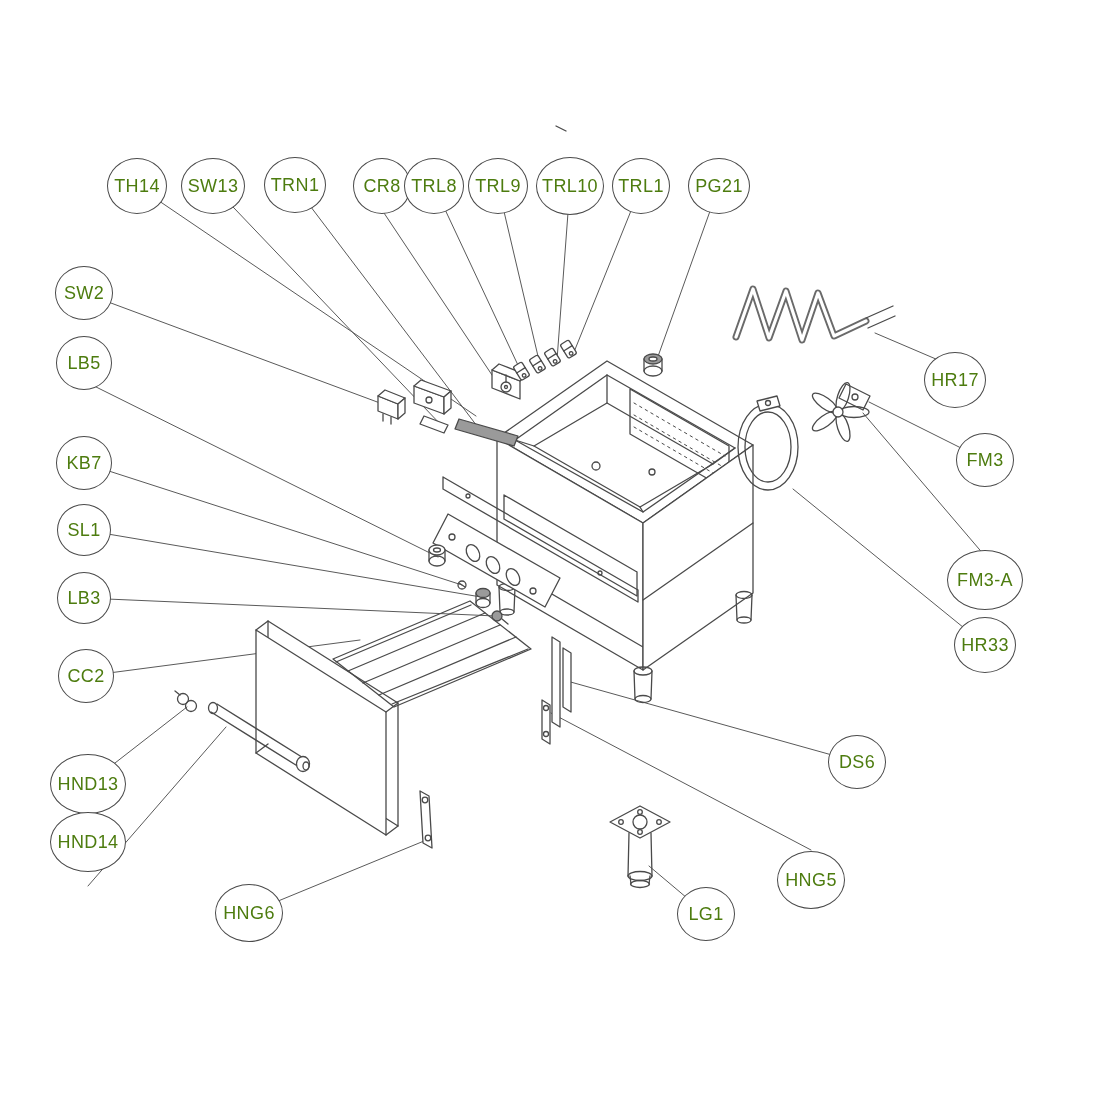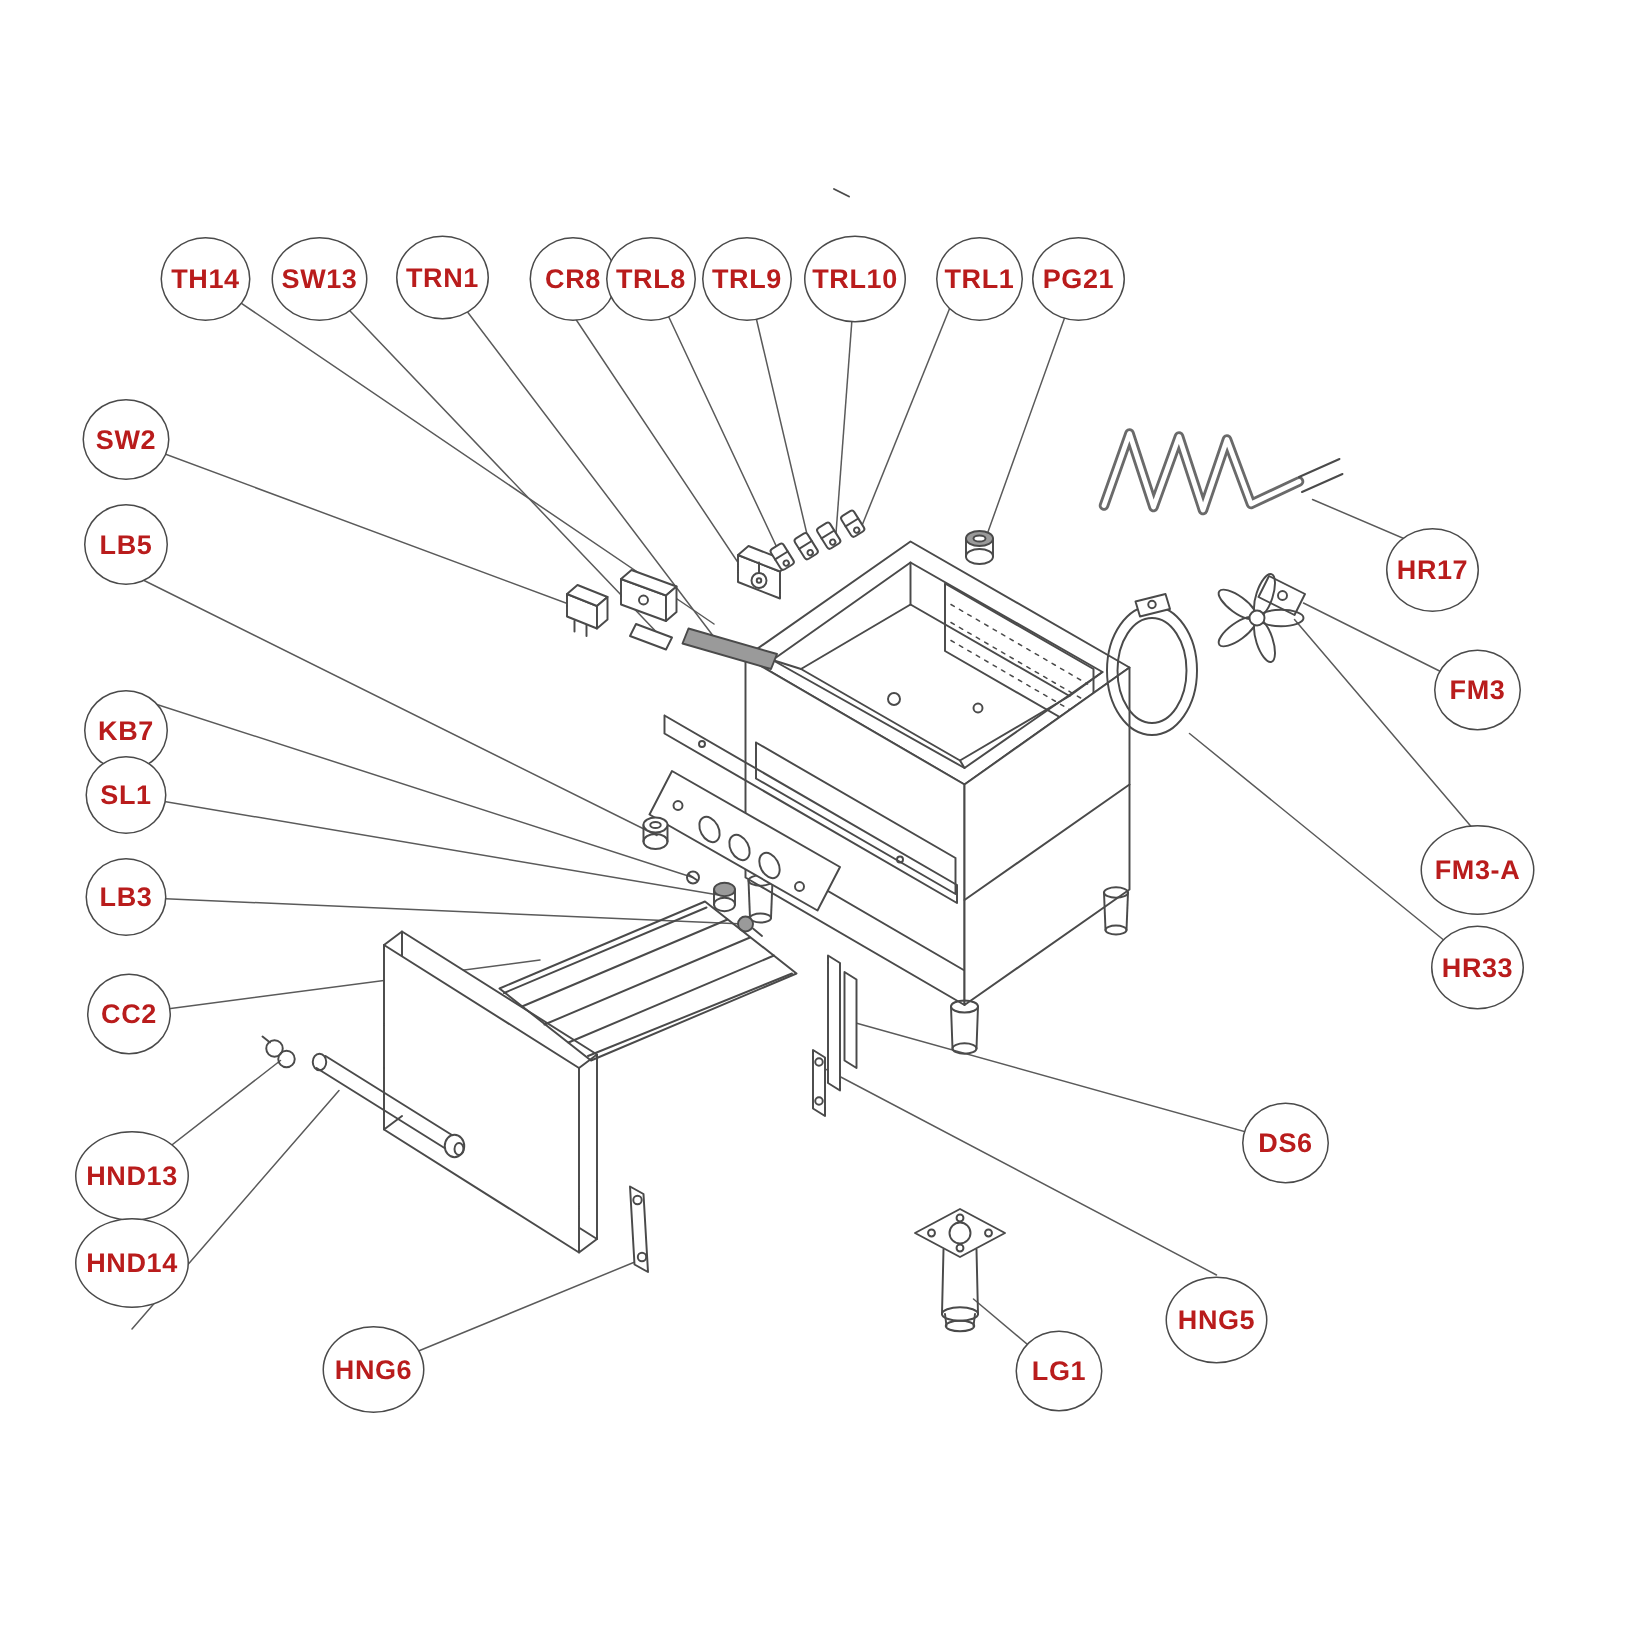--- a/index.html
+++ b/index.html
@@ -11,21 +11,21 @@
   svg.art *{stroke:#4a4a4a;stroke-width:1.3;fill:none;stroke-linejoin:round;stroke-linecap:round;}
   svg.art .ld{stroke:#5a5a5a;stroke-width:1;}
   svg.art .f{fill:#ffffff;}
   svg.art .d{fill:#9a9a9a;}
   svg.art .thick{stroke:#6a6a6a;stroke-width:7;}
   svg.art .tube{stroke:#ffffff;stroke-width:3.2;}
   svg.art .dash{stroke-dasharray:2.5,4;stroke-width:1;}
   .callout{
     position:absolute;border:1.6px solid #4a4a4a;border-radius:50%;
     background:#fff;display:flex;align-items:center;justify-content:center;
-    font-size:18px;font-weight:700;color:#b91c1c;letter-spacing:.4px;
+    font-size:18px;font-weight:400;color:#4d7c0f;letter-spacing:.4px;
     box-sizing:border-box;cursor:pointer;
   }
 </style>
 </head>
 <body>
 
 <div id="canvas">
 
   <svg class="art" width="1100" height="1100" viewBox="0 0 1100 1100">
 
@@ -276,25 +276,25 @@
 
   </svg>
 
   <div class="callout" style="left:107px;top:158px;width:60px;height:56px;">TH14</div>
   <div class="callout" style="left:181px;top:158px;width:64px;height:56px;">SW13</div>
   <div class="callout" style="left:264px;top:157px;width:62px;height:56px;">TRN1</div>
   <div class="callout" style="left:353px;top:158px;width:58px;height:56px;">CR8</div>
   <div class="callout" style="left:404px;top:158px;width:60px;height:56px;">TRL8</div>
   <div class="callout" style="left:468px;top:158px;width:60px;height:56px;">TRL9</div>
   <div class="callout" style="left:536px;top:157px;width:68px;height:58px;">TRL10</div>
-  <div class="callout" style="left:612px;top:158px;width:58px;height:56px;margin-left:12px;">TRL1</div>
+  <div class="callout" style="left:612px;top:158px;width:58px;height:56px;">TRL1</div>
   <div class="callout" style="left:688px;top:158px;width:62px;height:56px;">PG21</div>
   <div class="callout" style="left:55px;top:266px;width:58px;height:54px;">SW2</div>
   <div class="callout" style="left:56px;top:336px;width:56px;height:54px;">LB5</div>
-  <div class="callout" style="left:56px;top:460px;width:56px;height:54px;">KB7</div>
+  <div class="callout" style="left:56px;top:436px;width:56px;height:54px;">KB7</div>
   <div class="callout" style="left:57px;top:504px;width:54px;height:52px;">SL1</div>
   <div class="callout" style="left:57px;top:572px;width:54px;height:52px;">LB3</div>
   <div class="callout" style="left:58px;top:649px;width:56px;height:54px;">CC2</div>
   <div class="callout" style="left:50px;top:754px;width:76px;height:60px;">HND13</div>
   <div class="callout" style="left:50px;top:812px;width:76px;height:60px;">HND14</div>
   <div class="callout" style="left:924px;top:352px;width:62px;height:56px;">HR17</div>
   <div class="callout" style="left:956px;top:433px;width:58px;height:54px;">FM3</div>
   <div class="callout" style="left:947px;top:550px;width:76px;height:60px;">FM3-A</div>
   <div class="callout" style="left:954px;top:617px;width:62px;height:56px;">HR33</div>
   <div class="callout" style="left:828px;top:735px;width:58px;height:54px;">DS6</div>

